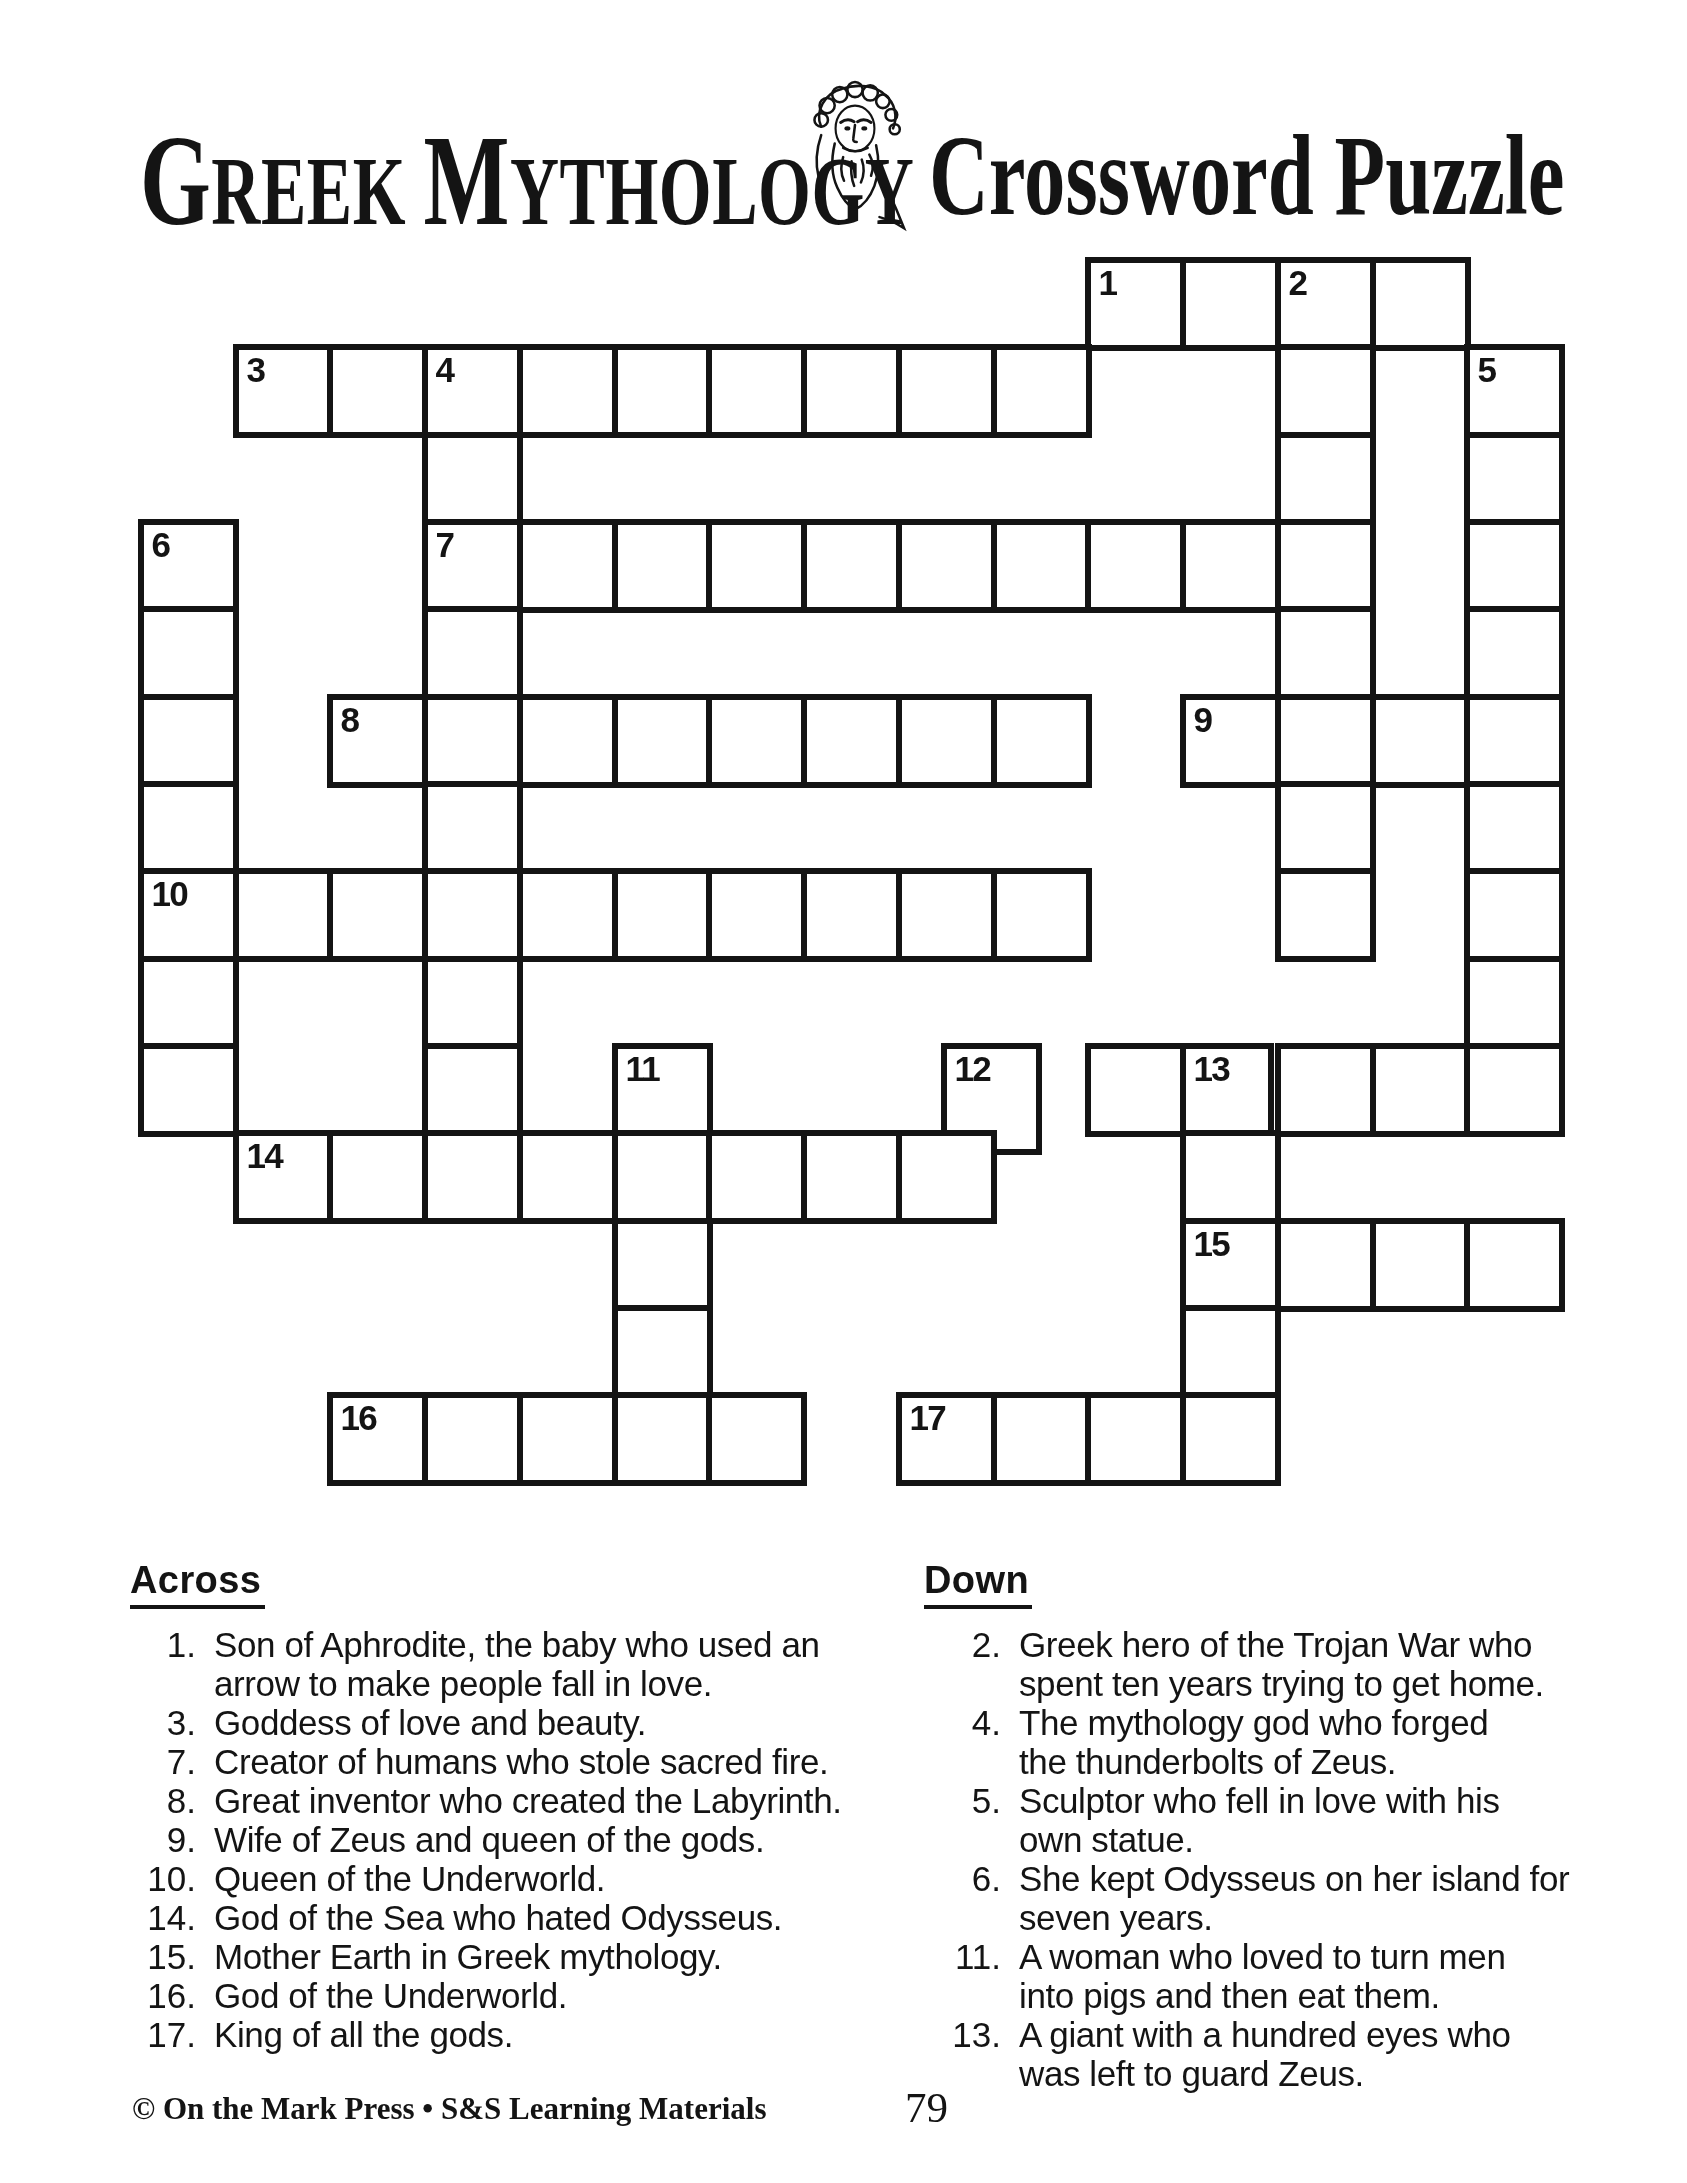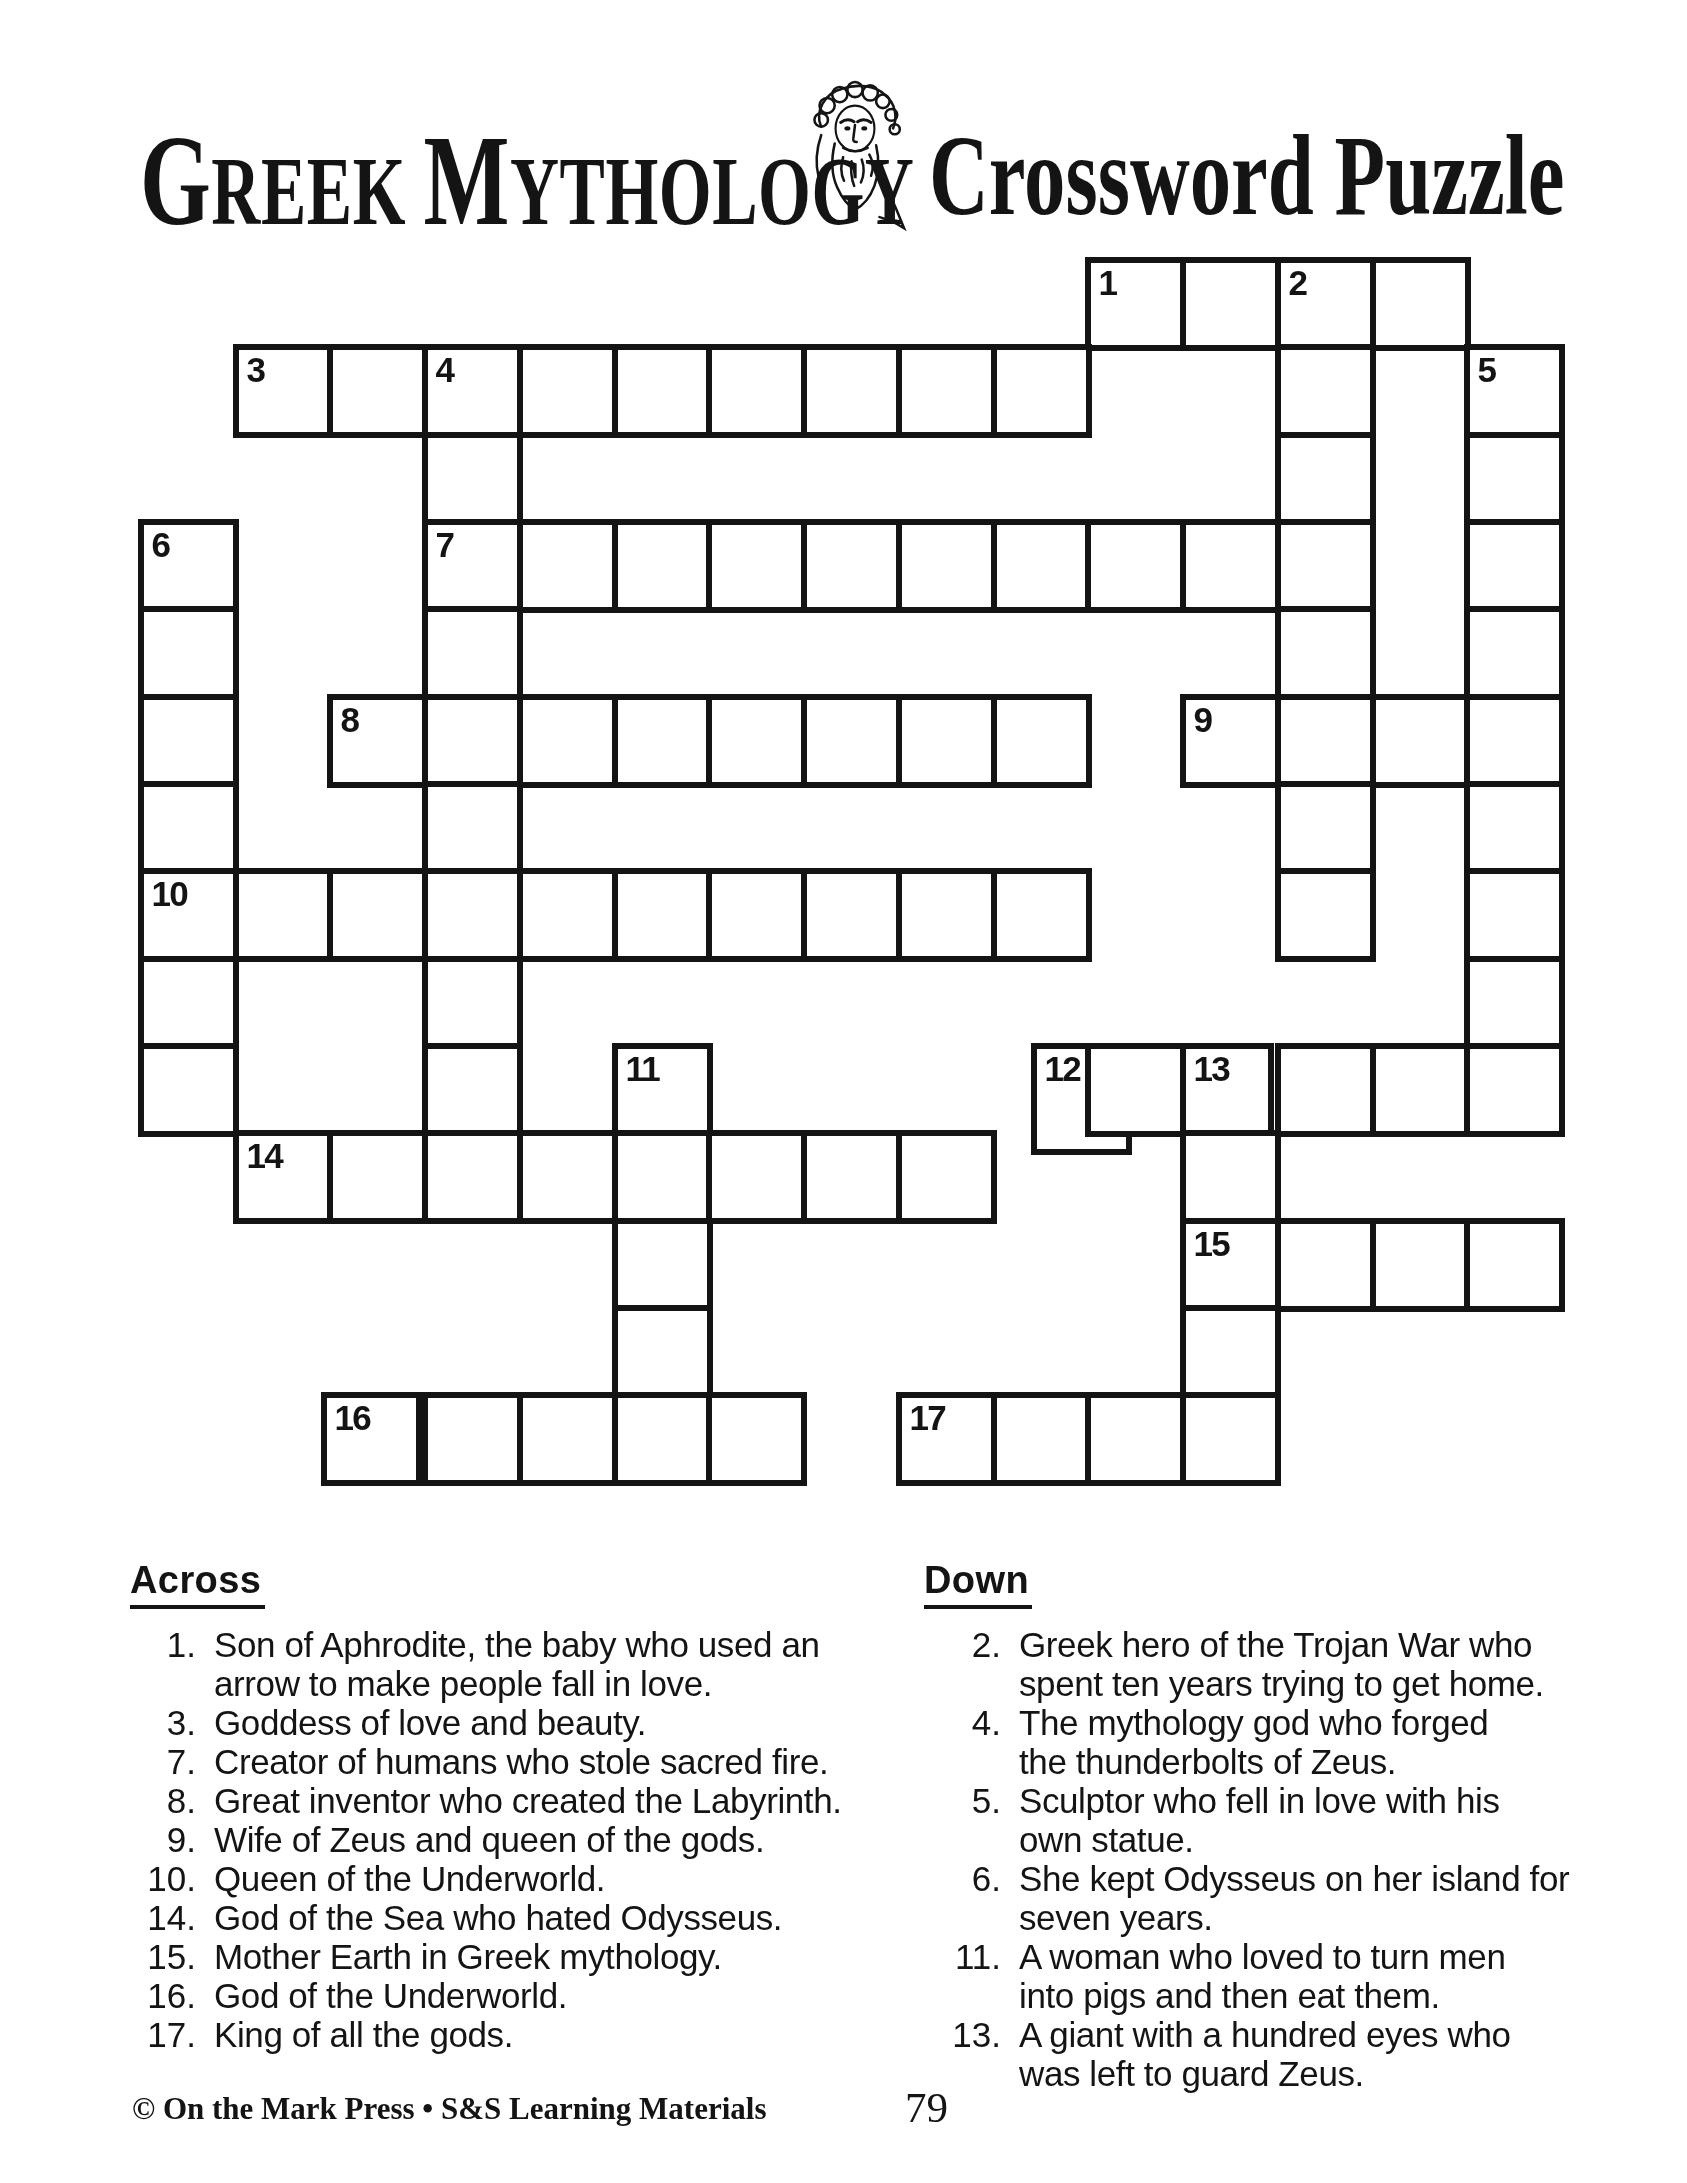--- a/index.html
+++ b/index.html
@@ -184,21 +184,21 @@
       <div class="cell" style="left: 1137px; top: 611px; width: 101px; height: 94px;"></div>
       <div class="cell" style="left: 1326px; top: 611px; width: 101px; height: 94px;"></div>
       <div class="cell" style="left: 0px; top: 699px; width: 101px; height: 94px;"></div>
       <div class="cell" style="left: 284px; top: 699px; width: 101px; height: 94px;"></div>
       <div class="cell" style="left: 1326px; top: 699px; width: 101px; height: 94px;"></div>
       <div class="cell" style="left: 0px; top: 786px; width: 101px; height: 94px;"></div>
       <div class="cell" style="left: 284px; top: 786px; width: 101px; height: 94px;"></div>
       <div class="cell" style="left: 474px; top: 786px; width: 101px; height: 94px;">
         <span class="cellnum">11</span>
       </div>
-      <div class="cell" style="left: 893px; top: 786px; width: 101px; height: 112px; text-decoration: underline;">
+      <div class="cell" style="left: 803px; top: 786px; width: 101px; height: 112px; text-decoration: underline;">
         <span class="cellnum">12</span>
       </div>
       <div class="cell" style="left: 947px; top: 786px; width: 101px; height: 94px;"></div>
       <div class="cell" style="left: 1042px; top: 786px; width: 94px; height: 94px;">
         <span class="cellnum">13</span>
       </div>
       <div class="cell" style="left: 1137px; top: 786px; width: 101px; height: 94px;"></div>
       <div class="cell" style="left: 1232px; top: 786px; width: 101px; height: 94px;"></div>
       <div class="cell" style="left: 1326px; top: 786px; width: 101px; height: 94px;"></div>
       <div class="cell" style="left: 95px; top: 873px; width: 101px; height: 94px;">
@@ -214,21 +214,21 @@
       <div class="cell" style="left: 1042px; top: 873px; width: 101px; height: 94px;"></div>
       <div class="cell" style="left: 474px; top: 961px; width: 101px; height: 94px;"></div>
       <div class="cell" style="left: 1042px; top: 961px; width: 103px; height: 94px;">
         <span class="cellnum">15</span>
       </div>
       <div class="cell" style="left: 1137px; top: 961px; width: 101px; height: 94px;"></div>
       <div class="cell" style="left: 1232px; top: 961px; width: 101px; height: 94px;"></div>
       <div class="cell" style="left: 1326px; top: 961px; width: 101px; height: 94px;"></div>
       <div class="cell" style="left: 474px; top: 1048px; width: 101px; height: 94px;"></div>
       <div class="cell" style="left: 1042px; top: 1048px; width: 101px; height: 94px;"></div>
-      <div class="cell" style="left: 183px; top: 1135px; width: 101px; height: 94px;">
+      <div class="cell" style="left: 189px; top: 1135px; width: 101px; height: 94px;">
         <span class="cellnum">16</span>
       </div>
       <div class="cell" style="left: 284px; top: 1135px; width: 101px; height: 94px;"></div>
       <div class="cell" style="left: 379px; top: 1135px; width: 101px; height: 94px;"></div>
       <div class="cell" style="left: 474px; top: 1135px; width: 101px; height: 94px;"></div>
       <div class="cell" style="left: 568px; top: 1135px; width: 101px; height: 94px;"></div>
       <div class="cell" style="left: 758px; top: 1135px; width: 101px; height: 94px;">
         <span class="cellnum">17</span>
       </div>
       <div class="cell" style="left: 853px; top: 1135px; width: 101px; height: 94px;"></div>

